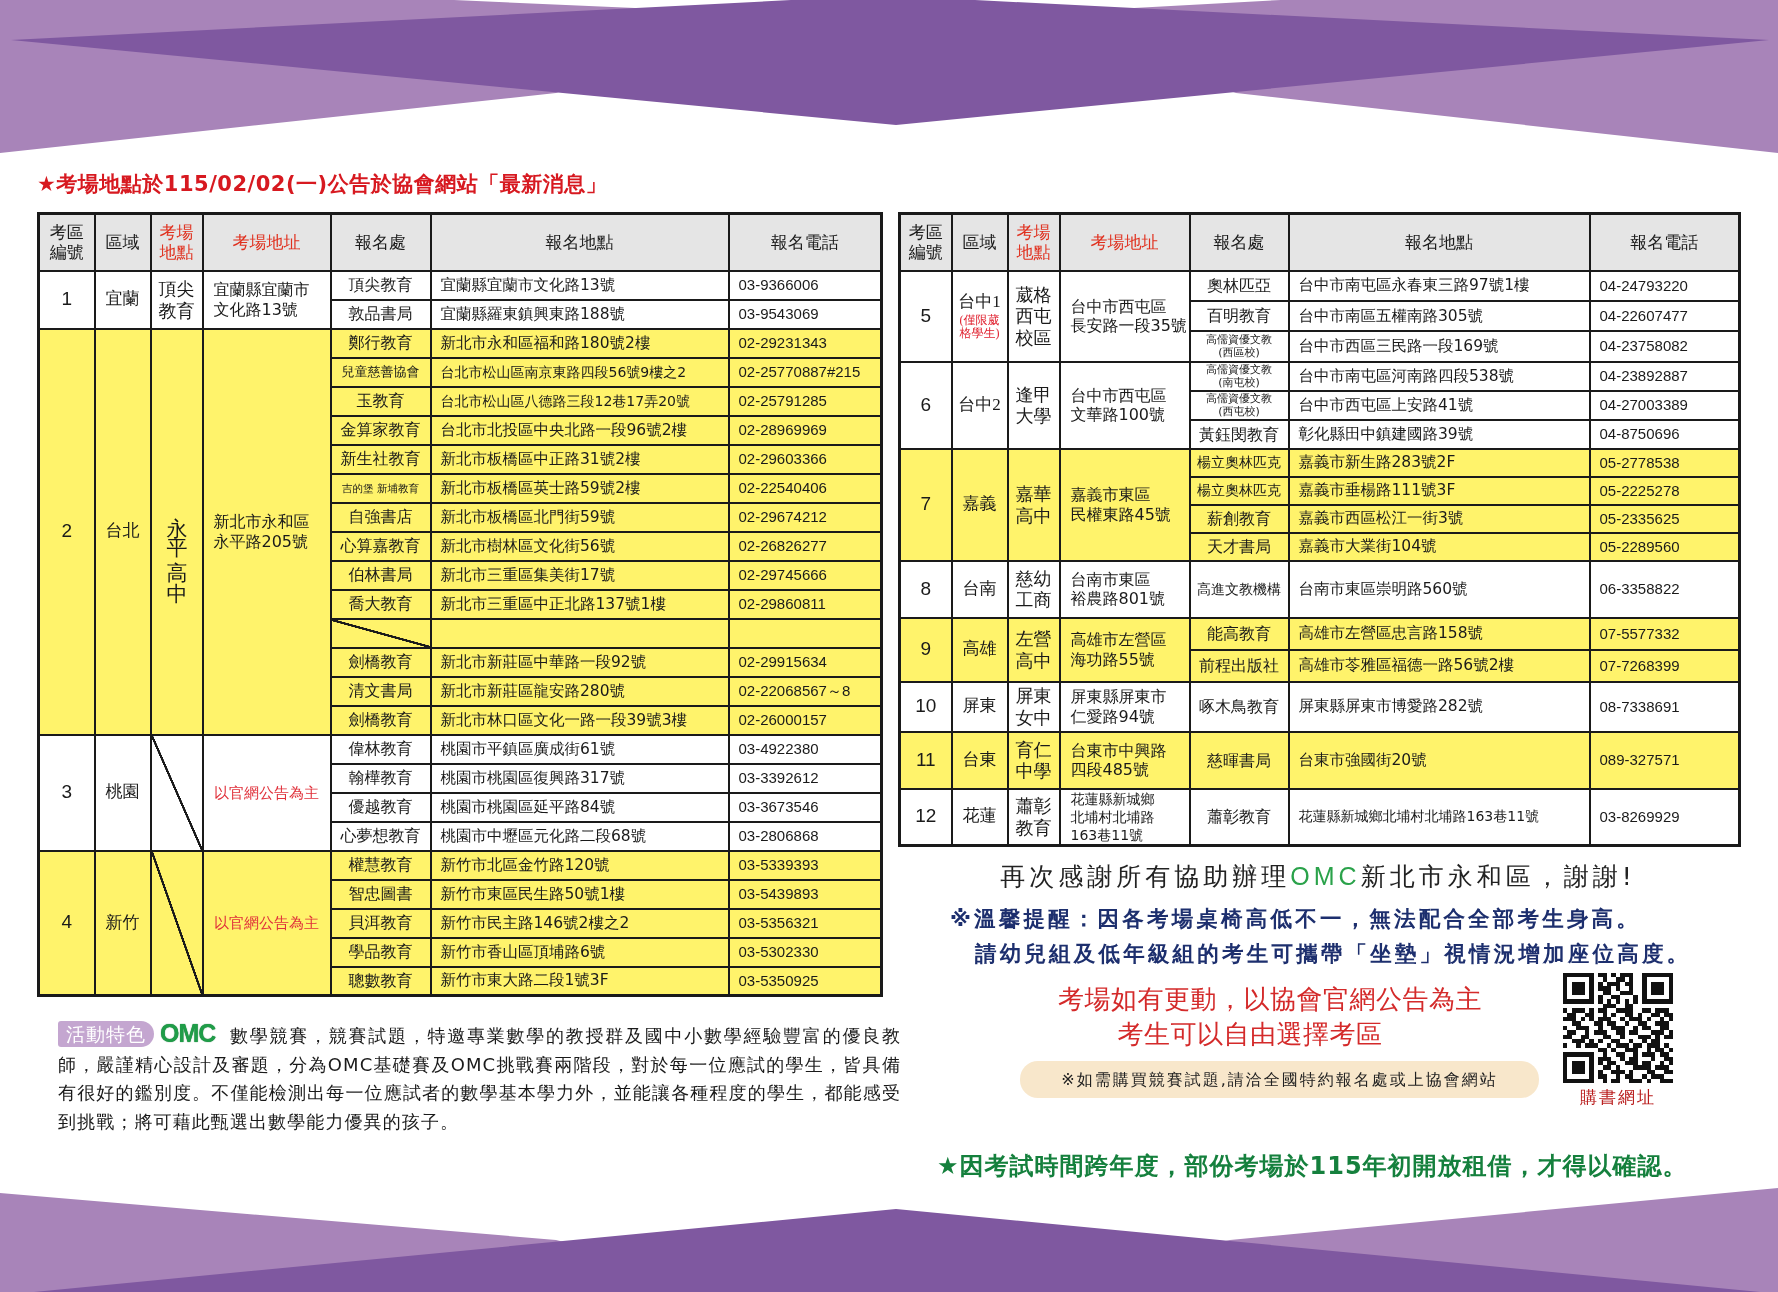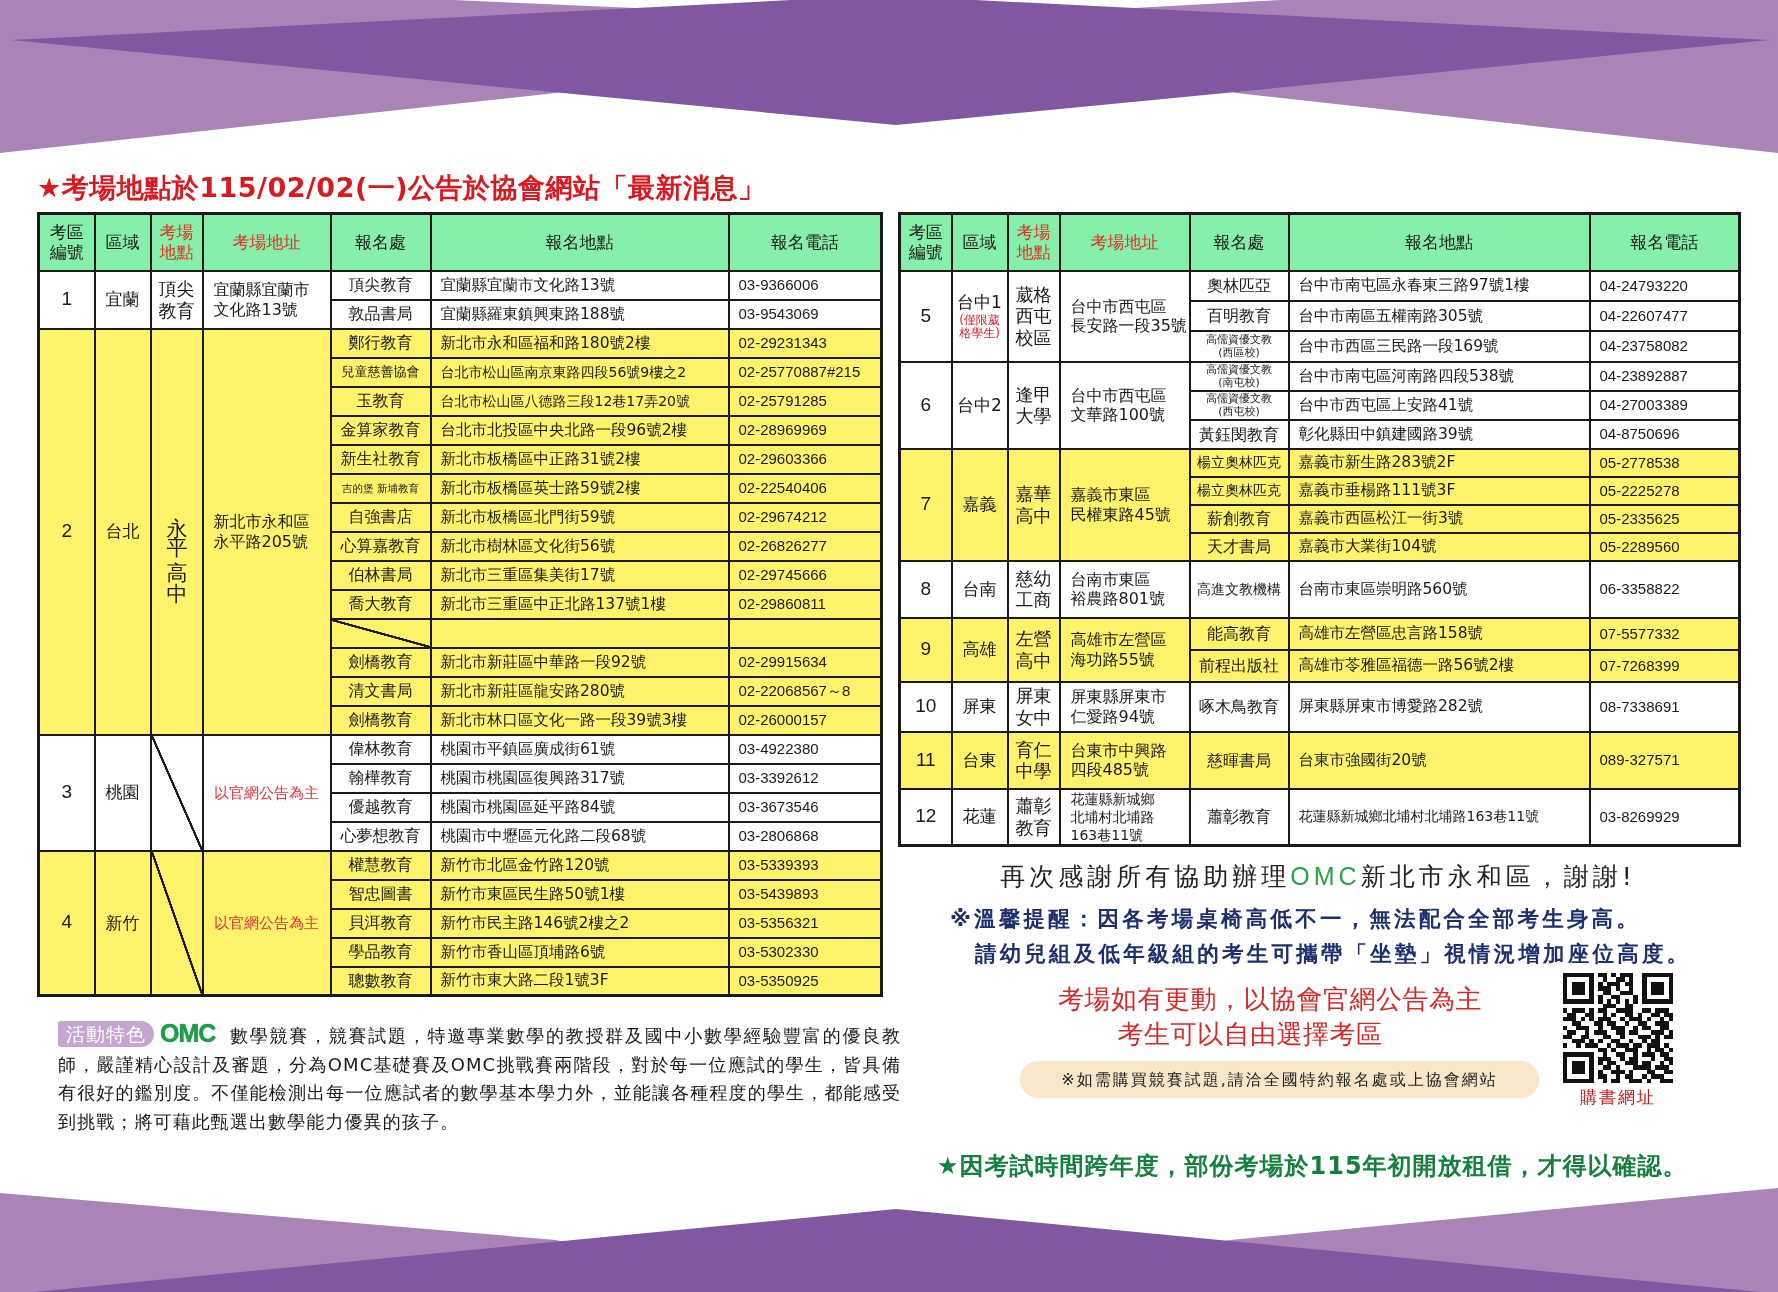--- a/index.html
+++ b/index.html
@@ -8,42 +8,42 @@
     background:#ffffff;
     font-family:"DejaVu Sans", "Liberation Sans", sans-serif;
     color:#1a1a1a;
   }
   .banner { position:absolute; left:0; width:1778px; display:block; }
   .banner-top { top:0; height:160px; }
   .banner-bottom { top:1160px; height:132px; }
 
   .title {
     position:absolute; left:37px; top:170px;
-    font-size:27px; font-weight:bold; color:#d71920; letter-spacing:0.5px;
+    font-size:21px; font-weight:bold; color:#d71920; letter-spacing:0.5px;
     white-space:nowrap;
   }
 
   .tbl {
     position:absolute; border-collapse:collapse; table-layout:fixed;
     border:3px solid #1a1a1a;
   }
   .tbl th, .tbl td {
     border:2px solid #1a1a1a; padding:0; white-space:pre-line;
     line-height:1.2; vertical-align:middle; overflow:hidden;
   }
-  .tbl th { background:#86efac; font-weight:normal; font-size:17px; text-align:center; line-height:20px; }
+  .tbl th { background:#e5e5e5; font-weight:normal; font-size:17px; text-align:center; line-height:20px; }
   .tbl th.red { color:#e0301e; }
   .tbl tr.hdr { height:57px; }
   .h28 { height:28px; } .h29 { height:29px; } .h32 { height:32px; }
   .h53 { height:53px; } .h57 { height:57px; } .h58 { height:50px; }
   tr.y > td { background-color:#fff36b; }
   tr.w > td { background-color:#ffffff; }
   .c { text-align:center; }
   .num { font-size:19px; font-family:"Liberation Sans", sans-serif; }
-  .area { font-size:17px; }
+  .area { font-size:17px;font-family:Liberation Serif, serif; }
   .venue { font-size:18px; line-height:27px; }
   .addr { font-size:16px; line-height:26px; padding-left:10px !important; text-align:left; }
   .addr-red { font-size:15px; color:#e0303a; text-align:center; }
   .off { font-size:16px; }
   .loc { font-size:15.5px; text-align:left; padding-left:9px !important; }
   .ph { font-size:15px; font-family:"Liberation Sans", sans-serif; text-align:left; padding-left:9px !important; }
   .s14 { font-size:14px !important; }
   .s13 { font-size:13px !important; }
   .s11 { font-size:11px !important; line-height:13px !important; }
   .s10 { font-size:10.5px !important; }

